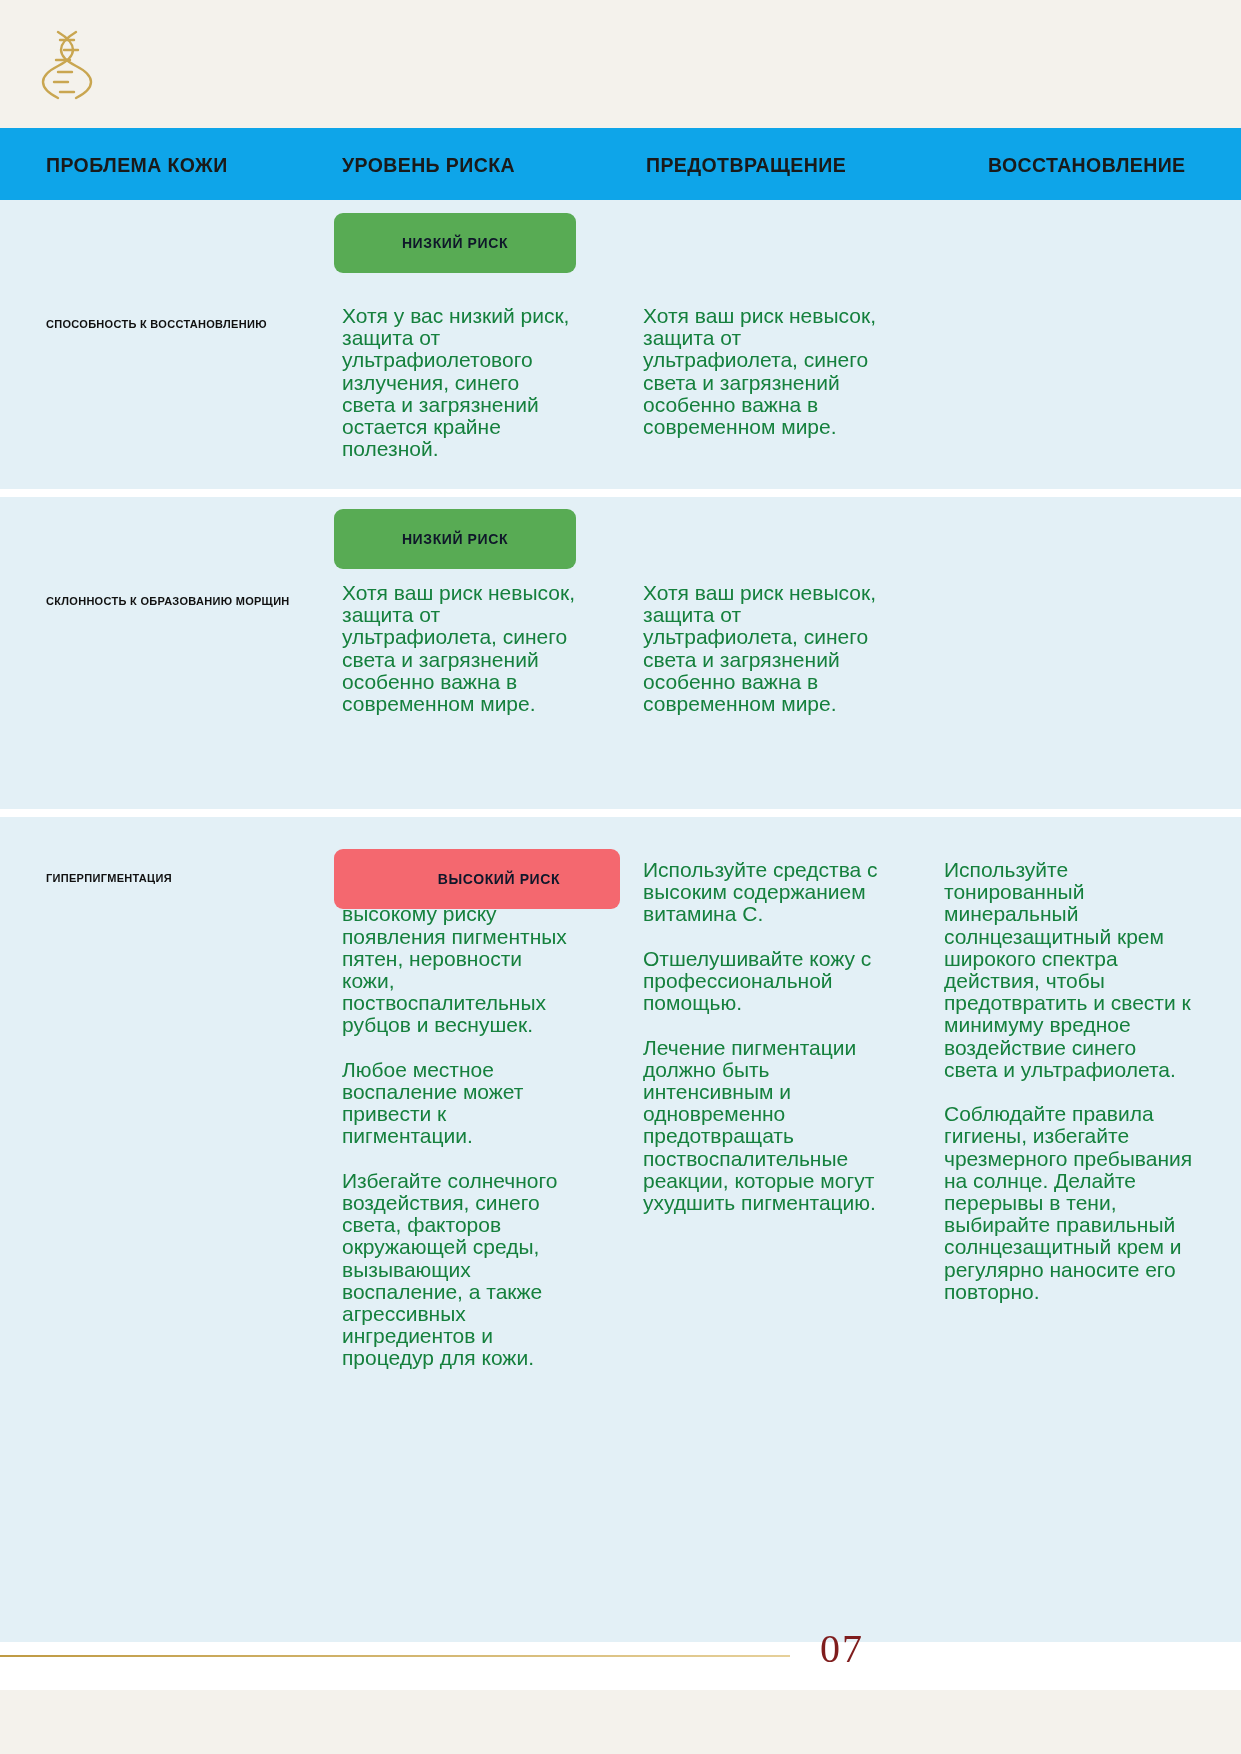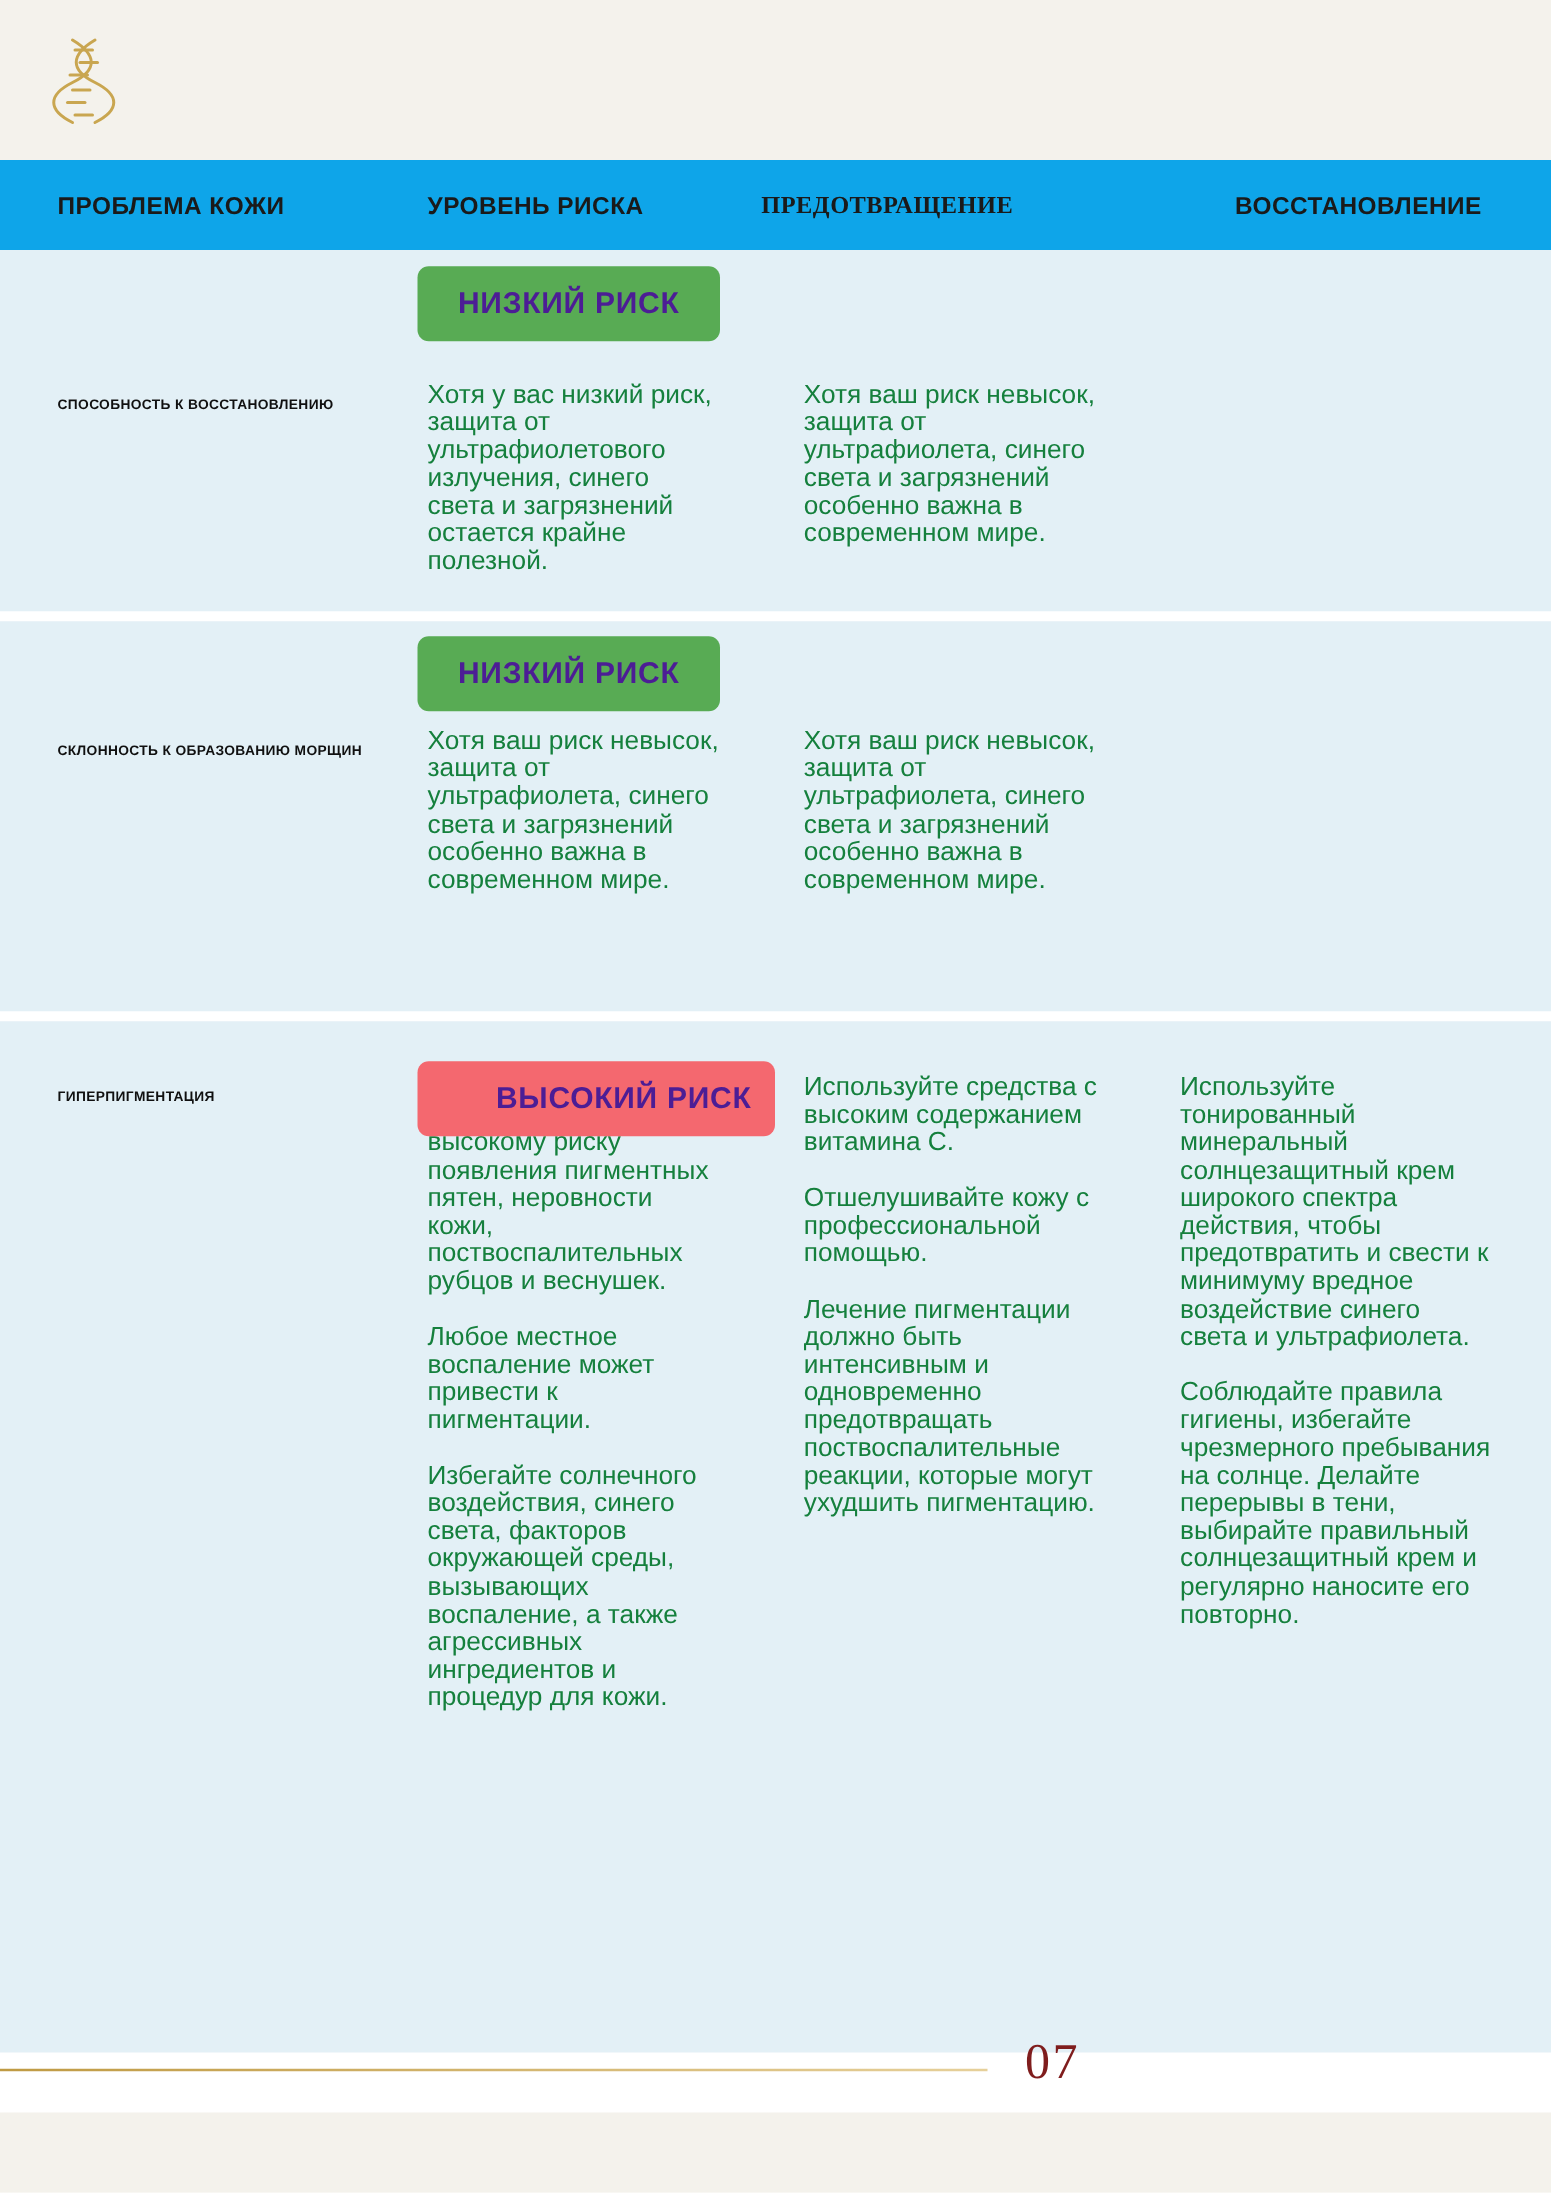--- a/index.html
+++ b/index.html
@@ -53,21 +53,21 @@
     position: absolute;
     top: 26px;
     font-size: 19.5px;
     font-weight: bold;
     letter-spacing: 0.4px;
     color: #1a1a1a;
     white-space: nowrap;
   }
   .ch-0 { left: 46px; }
   .ch-1 { left: 342px; }
-  .ch-2 { left: 609px; font-family: Liberation Serif, serif; }
+  .ch-2 { left: 646px; }
   .ch-3 { left: 988px; }
 
   
   .row {
     position: absolute;
     left: 0;
     width: 1241px;
     background: #e3f0f6;
   }
   .row-1 { top: 200px; height: 289px; }
@@ -87,22 +87,22 @@
   }
 
   .risk-badge {
     position: absolute;
     left: 334px;
     border-radius: 9px;
     height: 60px;
     line-height: 60px;
     padding: 0 0 0 0;
     text-align: center;
-    color: #4c1d95;
-    font-size: 24px;
+    color: #0f172a;
+    font-size: 14px;
     font-weight: bold;
     letter-spacing: 0.6px;
     width: 242px;
   }
   .badge-low { background: #58ab54; }
   .badge-high { background: #f4686f; }
 
   .cell-text {
     position: absolute;
     font-size: 21px;

